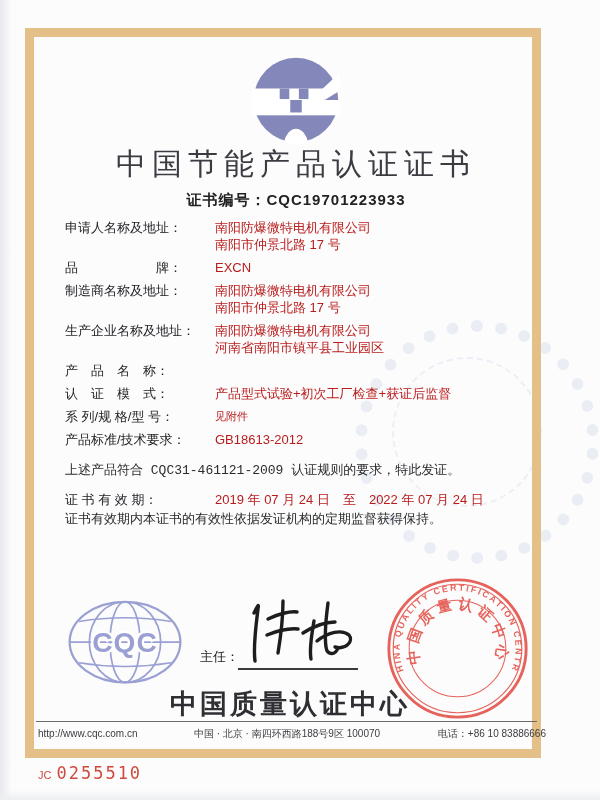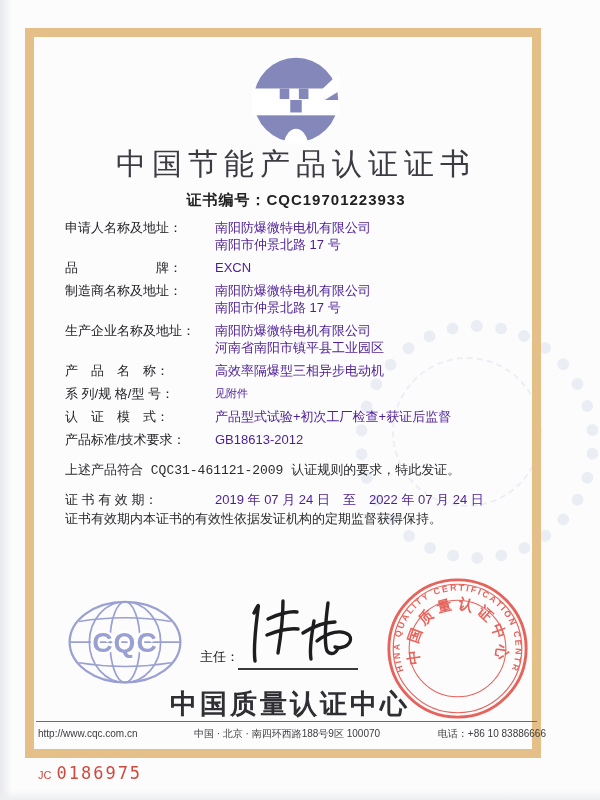--- a/index.html
+++ b/index.html
@@ -25,21 +25,21 @@
 
   .energy-logo{position:absolute;left:250px;top:54px;width:92px;height:92px;}
   .title{position:absolute;left:40px;top:144px;width:512px;text-align:center;
     font-size:30px;font-weight:400;letter-spacing:6px;color:#3b3b42;white-space:nowrap;}
   .cert-no-line{position:absolute;left:40px;top:191px;width:512px;text-align:center;
     font-size:15px;font-weight:700;letter-spacing:1px;color:#222;}
 
   .fields{position:absolute;left:65px;top:219px;width:440px;font-size:13px;line-height:17px;}
   .field-row{display:flex;margin-bottom:6px;}
   .field-label{width:150px;flex:0 0 150px;color:#242428;}
-  .field-value{flex:1;color:#4c1d95;}
+  .field-value{flex:1;color:#b91c1c;}
   .field-value.small div{font-size:11px;}
   .statement{margin-top:14px;line-height:17px;font-family:Liberation Mono, monospace;}
   .validity-row{display:flex;margin-top:12px;line-height:17px;}
   .validity-note{margin-top:2px;line-height:17px;}
 
   .cqc-globe{position:absolute;left:64px;top:598px;width:122px;height:92px;}
   .director-label{position:absolute;left:200px;top:648px;font-size:13px;color:#222;}
   .sign-underline{position:absolute;left:238px;top:668px;width:120px;height:2px;background:#3a3a3a;}
   .signature{position:absolute;left:238px;top:593px;width:135px;height:75px;}
   .sr-only{position:absolute;width:1px;height:1px;overflow:hidden;clip:rect(0 0 0 0);white-space:nowrap;}
@@ -120,36 +120,33 @@
     <div class="field-row">
       <div class="field-label">生产企业名称及地址：</div>
       <div class="field-value">
         <div>南阳防爆微特电机有限公司</div>
         <div>河南省南阳市镇平县工业园区</div>
       </div>
     </div>
 
     <div class="field-row">
       <div class="field-label">产　品　名　称：</div>
-      <div class="field-value">
-        <div>高效率隔爆型三相异步电动机</div>
+    </div>
+
+    <div class="field-row">
+      <div class="field-label">认　证　模　式：</div>
+      <div class="field-value">
+        <div>产品型式试验+初次工厂检查+获证后监督</div>
       </div>
     </div>
 
     <div class="field-row">
       <div class="field-label">系 列/规 格/型 号：</div>
       <div class="field-value small">
         <div>见附件</div>
-      </div>
-    </div>
-
-    <div class="field-row">
-      <div class="field-label">认　证　模　式：</div>
-      <div class="field-value">
-        <div>产品型式试验+初次工厂检查+获证后监督</div>
       </div>
     </div>
 
     <div class="field-row">
       <div class="field-label">产品标准/技术要求：</div>
       <div class="field-value">
         <div>GB18613-2012</div>
       </div>
     </div>
 
@@ -212,16 +209,16 @@
 
   <div class="footer-rule"></div>
   <div class="footer-row">
     <div class="footer-website">http://www.cqc.com.cn</div>
     <div class="footer-address">中国 · 北京 · 南四环西路188号9区  100070</div>
     <div class="footer-phone">电话：+86 10 83886666</div>
   </div>
 
   <div class="serial">
     <span class="serial-prefix">JC</span>
-    <span class="serial-number">0186975</span>
+    <span class="serial-number">0255510</span>
   </div>
 
 </div>
 
 </body></html>

